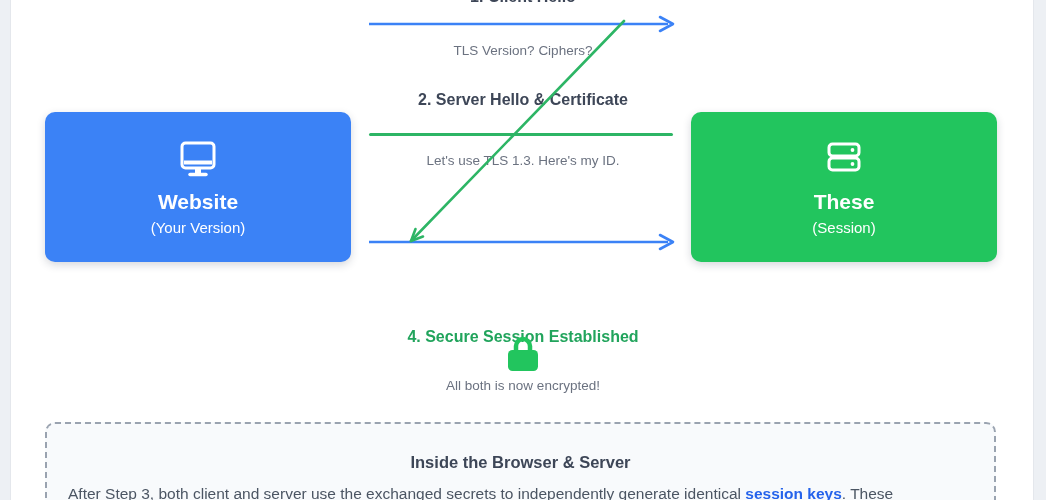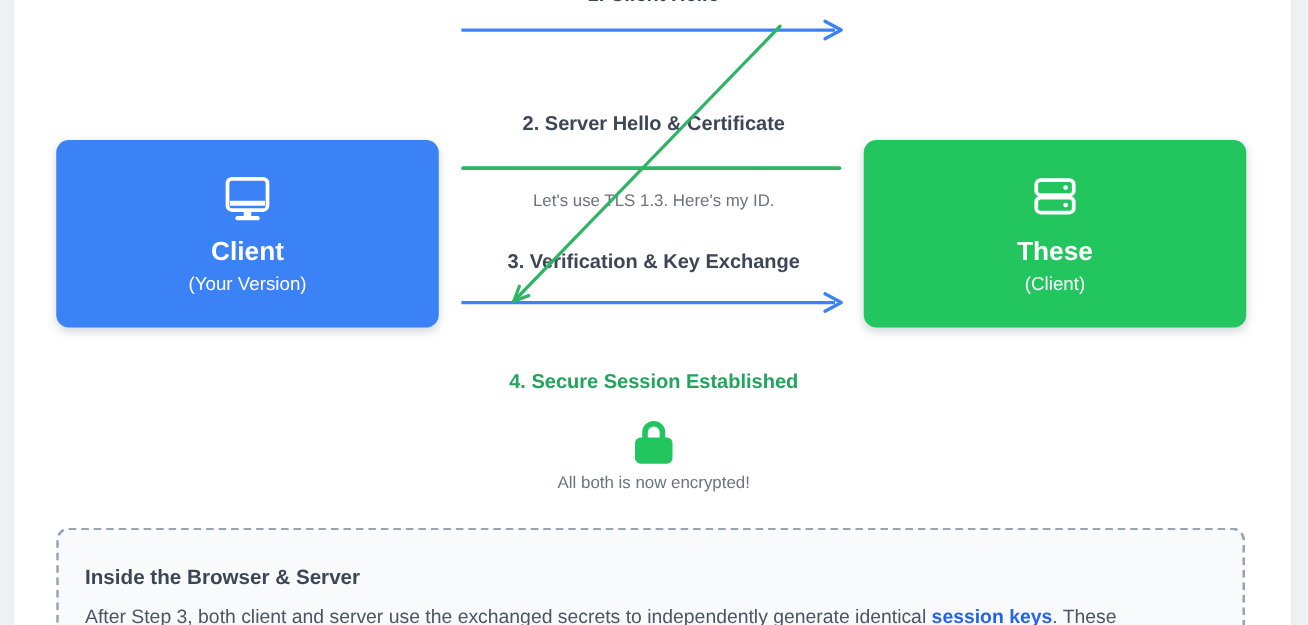--- a/index.html
+++ b/index.html
@@ -42,86 +42,86 @@
   .crop-top { position:absolute; top:0; left:0; width:100%; height:6px; overflow:hidden; }
   .crop-top .step-title { position:static; transform:translateY(-13px); }
   .arrow-svg { position:absolute; left:0; width:308px; height:18px; }
   .t-label1 { top:42px; }
   .t-title2 { top:90px; }
   .green-line { position:absolute; top:133px; left:0; width:304px; height:3px;
                 background:var(--green-line,#2db565); border-radius:2px; }
   .t-label2 { top:152px; }
   .t-title3 { top:200px; }
   .t-label3 { top:262px; }
-  .t-title4 { top:296px; color:var(--green-text,#21a45c) !important; }
+  .t-title4 { top:327px; color:var(--green-text,#21a45c) !important; }
   .lock-svg { position:absolute; top:334px; left:calc(50% - 19px); width:38px; height:40px; }
   .t-label4 { top:377px; }
 
   
   .overlay-svg { position:absolute; left:0; top:0; width:1024px; height:500px; pointer-events:none; }
 
   
   .info-box {
     position:absolute; left:34px; top:422px; width:951px; height:120px;
     border:2px dashed var(--dash,#9aa3b0); border-radius:10px;
     background:#f8fafc; padding:28px 21px 0 21px;
   }
   .info-title {
-    text-align:left; font-size:16.5px; font-weight:bold;
+    text-align:center; font-size:16.5px; font-weight:bold;
     color:var(--heading,#3d4657); line-height:20px;
   }
   .info-para {
     margin-top:10px; font-size:15.5px; line-height:1.5;
     color:var(--text,#4b5563);
   }
   .info-para .hl { font-weight:bold; color:var(--link,#2563eb); }
 </style>
 </head>
 <body>
 
 <div class="card">
 
   <div class="actor actor-client">
     <svg class="icon" viewBox="0 0 48 48" fill="none" stroke="#ffffff" stroke-width="3">
       <rect x="8" y="8" width="32" height="25" rx="3.5"></rect>
       <line x1="10" y1="27.5" x2="38" y2="27.5" stroke-width="4"></line>
       <rect x="21" y="33" width="6" height="5" fill="#ffffff" stroke="none"></rect>
       <line x1="16" y1="39.5" x2="32" y2="39.5" stroke-width="3.5" stroke-linecap="round"></line>
     </svg>
-    <div class="actor-title">Client</div>
+    <div class="actor-title">Website</div>
     <div class="actor-sub">(Your Version)</div>
   </div>
 
   <div class="actor actor-server">
     <svg class="icon" viewBox="0 0 48 48" fill="none" stroke="#ffffff" stroke-width="3">
       <rect x="9" y="9" width="30" height="12" rx="3.5"></rect>
       <rect x="9" y="23" width="30" height="12" rx="3.5"></rect>
       <circle cx="32.5" cy="15" r="1.9" fill="#ffffff" stroke="none"></circle>
       <circle cx="32.5" cy="29" r="1.9" fill="#ffffff" stroke="none"></circle>
     </svg>
     <div class="actor-title">These</div>
-    <div class="actor-sub">(Client)</div>
+    <div class="actor-sub">(Session)</div>
   </div>
 
   <div class="mid">
 
     <div class="crop-top">
       <div class="step-title">1. Client Hello</div>
     </div>
 
     <svg class="arrow-svg" style="top:15px" viewBox="0 0 308 18">
       <line x1="0" y1="9" x2="299" y2="9" stroke="var(--blue,#3b82f6)" stroke-width="2.6"></line>
       <polyline points="291,2 304,9 291,16" fill="none" stroke="var(--blue,#3b82f6)" stroke-width="2.6" stroke-linejoin="round" stroke-linecap="round"></polyline>
     </svg>
+    <div class="step-label t-label1">TLS Version? Ciphers?</div>
 
     <div class="step-title t-title2">2. Server Hello &amp; Certificate</div>
     <div class="green-line"></div>
     <div class="step-label t-label2">Let's use TLS 1.3. Here's my ID.</div>
 
-    <div class="step-title t-title3">3. Verification &amp; Key Exchange</div>
     <svg class="arrow-svg" style="top:233px" viewBox="0 0 308 18">
       <line x1="0" y1="9" x2="299" y2="9" stroke="var(--blue,#3b82f6)" stroke-width="2.6"></line>
       <polyline points="291,2 304,9 291,16" fill="none" stroke="var(--blue,#3b82f6)" stroke-width="2.6" stroke-linejoin="round" stroke-linecap="round"></polyline>
     </svg>
 
     <div class="step-title t-title4">4. Secure Session Established</div>
     <svg class="lock-svg" viewBox="0 0 38 40">
       <path d="M12,18 v-6 a7,7 0 0 1 14,0 v6" fill="none" stroke="var(--green,#22c55e)" stroke-width="4.5" stroke-linecap="round"></path>
       <rect x="4" y="16" width="30" height="21" rx="4.5" fill="var(--green,#22c55e)"></rect>
     </svg>

